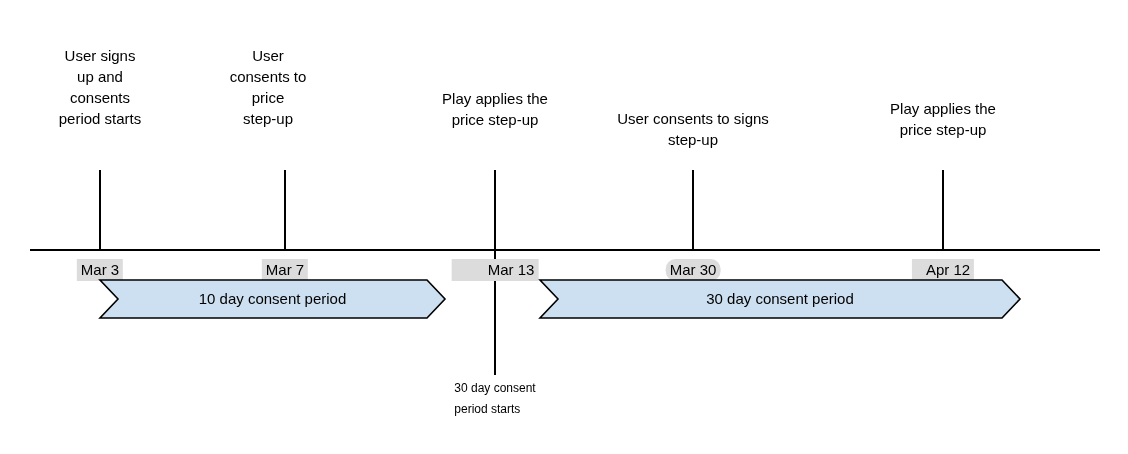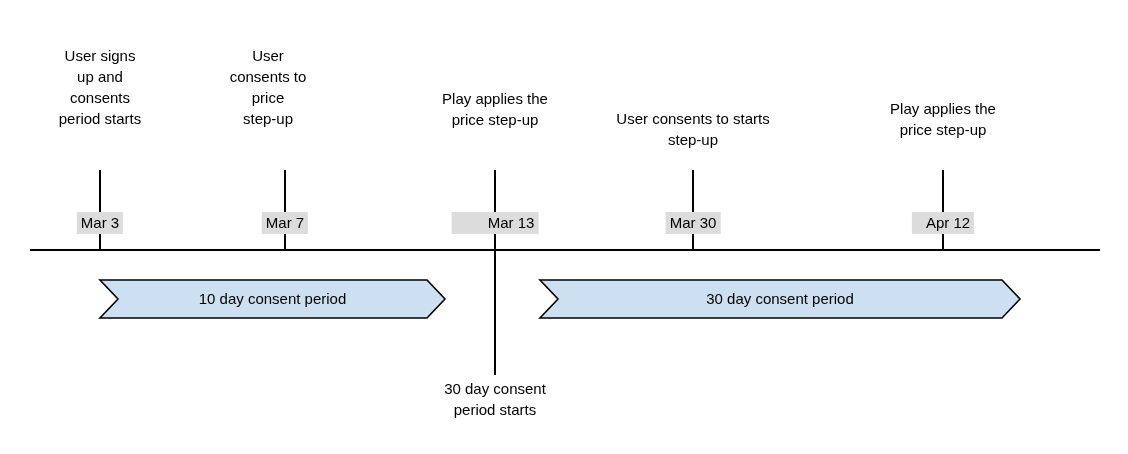--- a/index.html
+++ b/index.html
@@ -36,37 +36,37 @@
   
   .date-chip {
     position: absolute;
     transform: translateX(-50%);
     background: #dcdcdc;
     color: #000000;
     font-size: 15px;
     line-height: 20px;
     padding: 1px 4px;
     white-space: nowrap;
+    margin-top: 47px;
   }
   
   .event-caption {
     position: absolute;
     transform: translateX(-50%);
     text-align: center;
     font-size: 15px;
     line-height: 21px;
     white-space: pre-line;
     color: #000000;
   }
   
   .bottom-note {
     position: absolute;
     transform: translateX(-50%);
-    text-align: center;
-    font-size: 15px;
+    font-size: 12px;
     line-height: 21px;
     white-space: pre-line;
     color: #000000;
   }
   
   .band {
     position: absolute;
     height: 42px;
   }
   .band svg {
@@ -109,23 +109,23 @@
       <div class="event-caption" style="left: 268px; top: 45px;">User
 consents to
 price
 step-up</div>
       <div class="date-chip" style="left: 285px; top: 212px; background: rgb(220, 220, 220);">Mar 7</div>
       <div class="tick" style="left: 494px; top: 170px; height: 205px; background: rgb(0, 0, 0);"></div>
       <div class="event-caption" style="left: 495px; top: 88px;">Play applies the
 price step-up</div>
       <div class="date-chip" style="left: 495px; top: 212px; background: rgb(220, 220, 220); padding-left: 36px;">Mar 13</div>
       <div class="tick" style="left: 692px; top: 170px; height: 80px; background: rgb(0, 0, 0);"></div>
-      <div class="event-caption" style="left: 693px; top: 108px;">User consents to starts
+      <div class="event-caption" style="left: 693px; top: 108px;">User consents to signs
 step-up</div>
-      <div class="date-chip" style="left: 693px; top: 212px; background: rgb(220, 220, 220);">Mar 30</div>
+      <div class="date-chip" style="left: 693px; top: 212px; background: rgb(220, 220, 220); border-radius: 10px;">Mar 30</div>
       <div class="tick" style="left: 942px; top: 170px; height: 80px; background: rgb(0, 0, 0);"></div>
       <div class="event-caption" style="left: 943px; top: 98px;">Play applies the
 price step-up</div>
       <div class="date-chip" style="left: 943px; top: 212px; background: rgb(220, 220, 220); padding-left: 14px;">Apr 12</div>
     </div>
 
   <div id="bands-layer">
       <div class="band" style="left: 100px; top: 280px; width: 345px;">
         <svg width="345" height="38" viewBox="0 0 345 38">
           <polygon points="0,0 327,0 345,19 327,38 0,38 18,19" fill="#cde0f2" stroke="#000000" stroke-width="1.6" stroke-linejoin="miter"></polygon>

